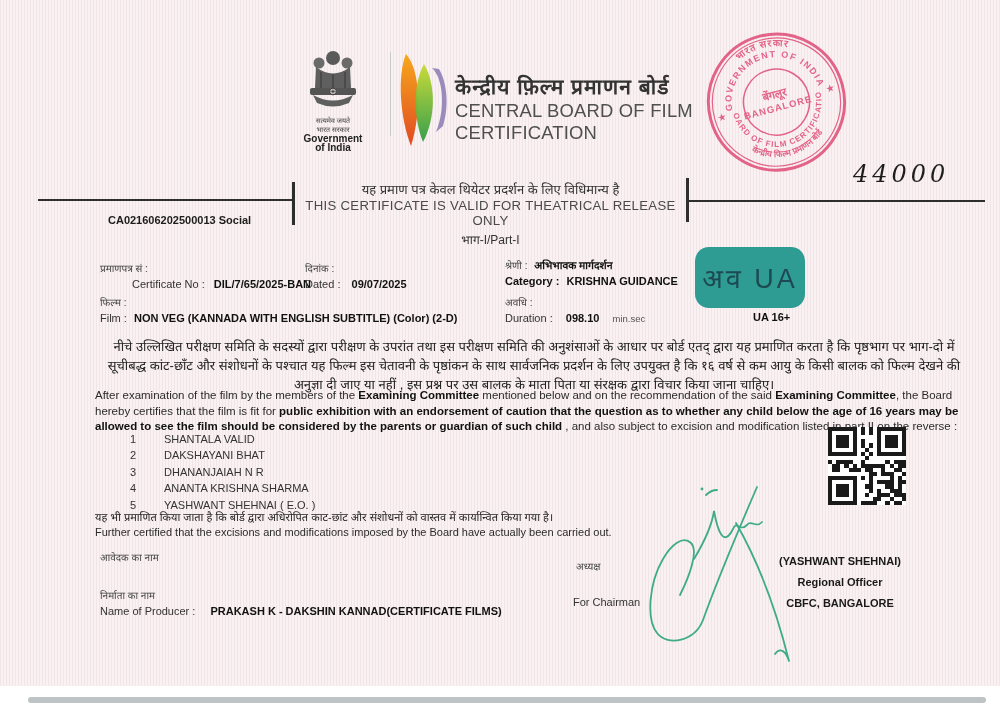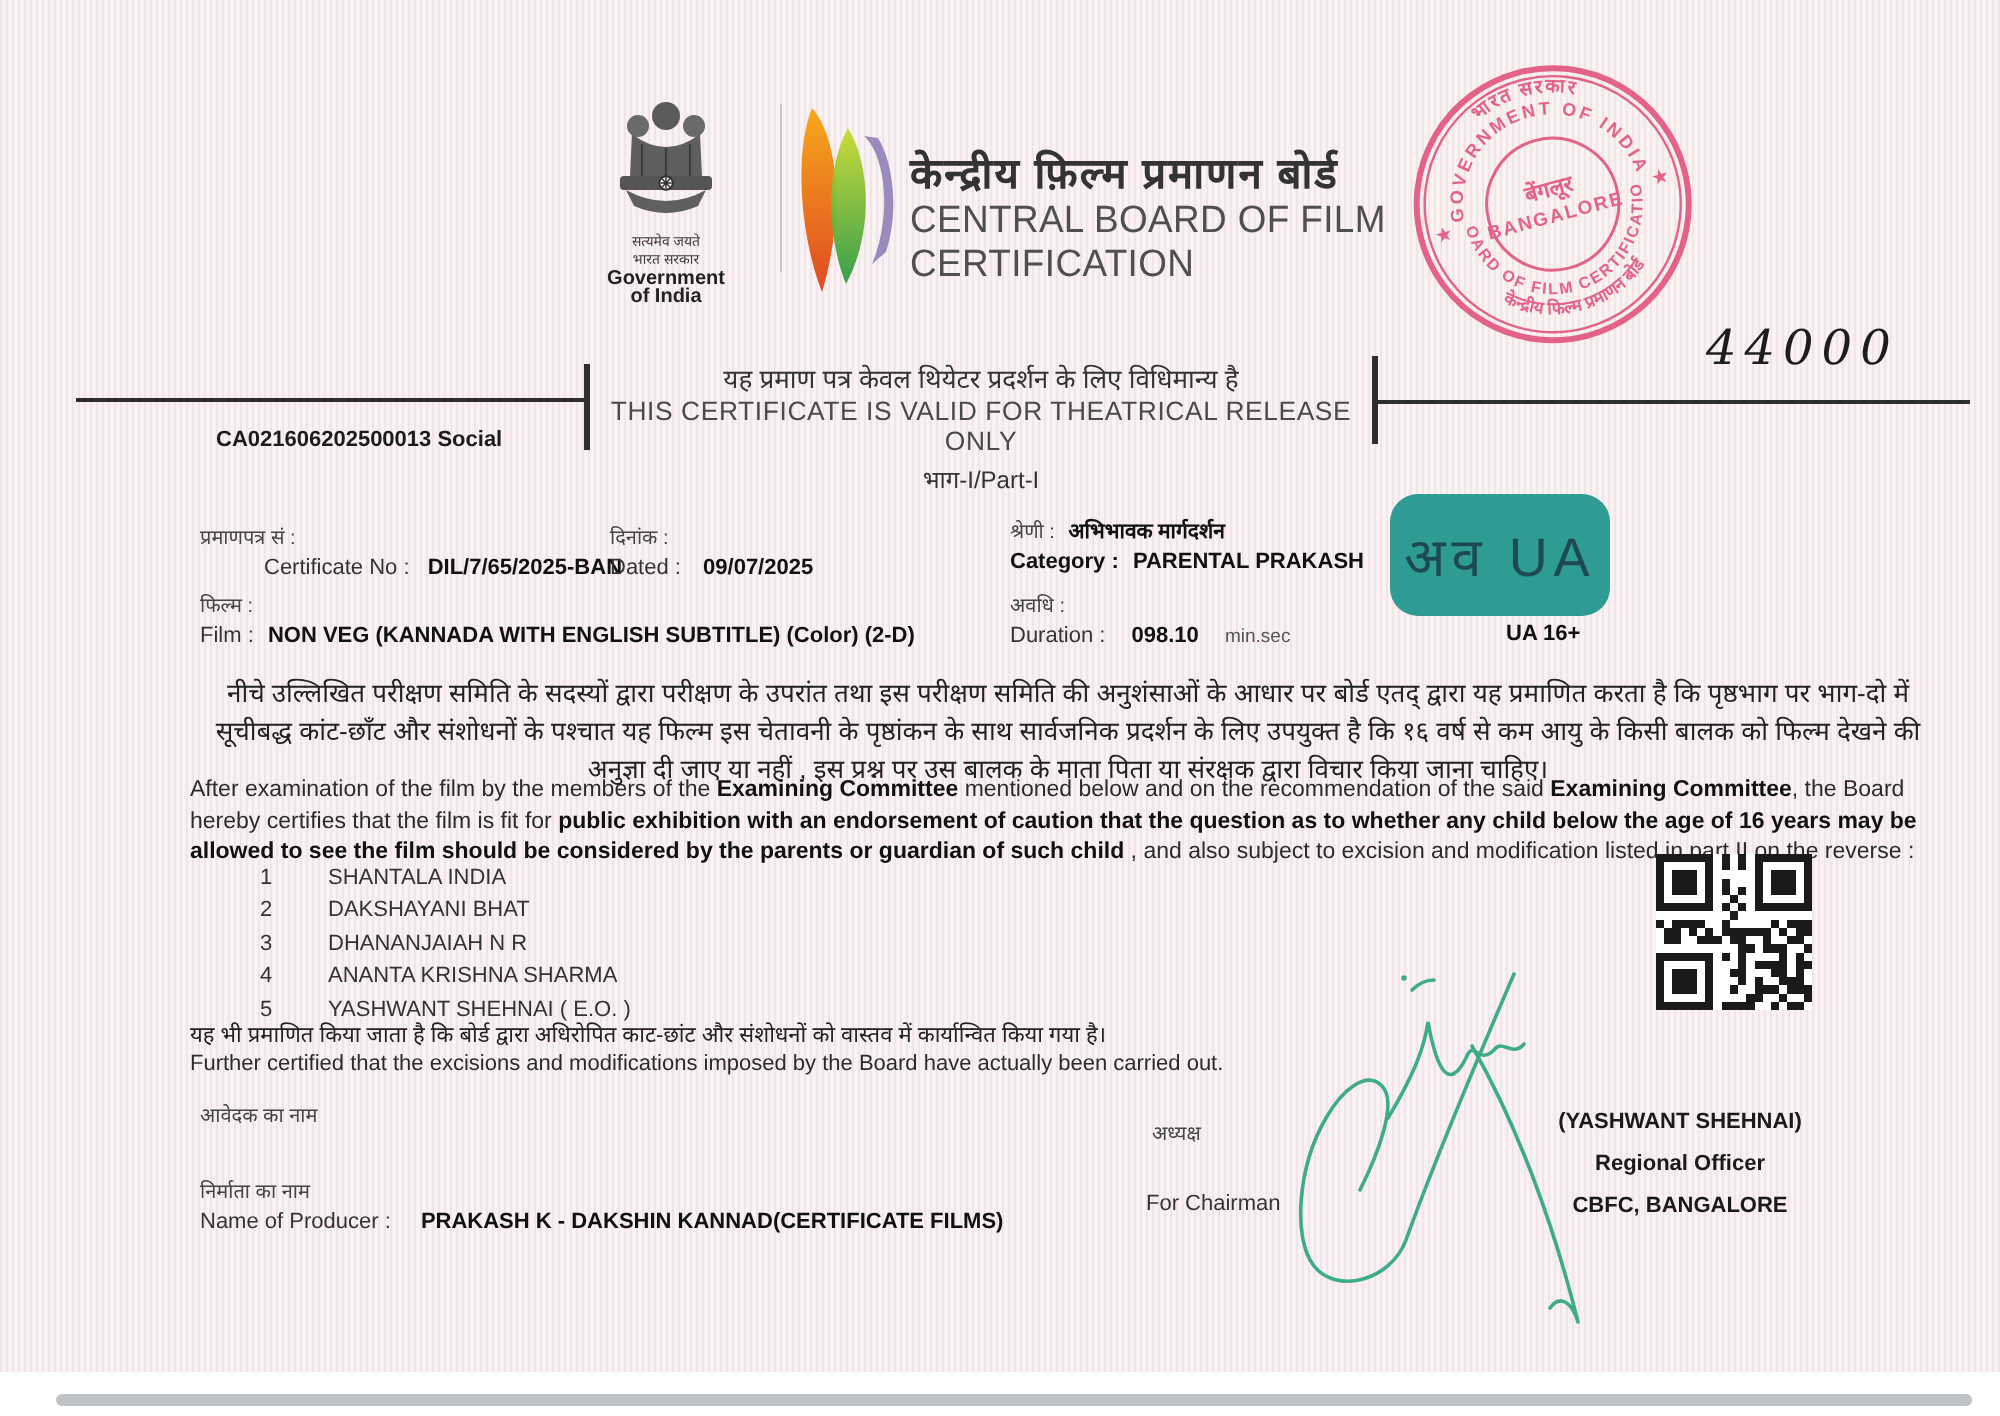--- a/index.html
+++ b/index.html
@@ -150,21 +150,21 @@
     </div>
   </div>
 
   <div class="abs" style="left:505px;top:258px;">
     <div class="lbl">
       <span>श्रेणी :</span>
       <span class="val" style="font-size:10.5px;margin-left:4px;font-family:Liberation Serif, serif;">अभिभावक मार्गदर्शन</span>
     </div>
     <div class="foot-en" style="margin-top:3px;">
       <span class="b">Category :</span>
-      <span class="val" style="margin-left:4px;">PARENTAL PRAKASH</span>
+      <span class="val" style="margin-left:4px;">KRISHNA GUIDANCE</span>
     </div>
   </div>
 
   <div class="abs" style="left:100px;top:295px;">
     <div class="lbl">फिल्म :</div>
     <div class="foot-en" style="margin-top:3px;">
       <span>Film :</span>
       <span class="val" style="margin-left:4px;">NON VEG  (KANNADA WITH ENGLISH SUBTITLE) (Color) (2-D)</span>
     </div>
   </div>
@@ -183,21 +183,21 @@
   </div>
   <div class="abs badge-sub" style="left:753px;top:311px;">UA 16+</div>
 
   <div class="abs para" style="left:95px;top:338px;width:878px;">नीचे उल्लिखित परीक्षण समिति के सदस्यों द्वारा परीक्षण के उपरांत तथा इस परीक्षण समिति की अनुशंसाओं के आधार पर बोर्ड एतद् द्वारा यह प्रमाणित करता है कि पृष्ठभाग पर भाग-दो में सूचीबद्ध कांट-छाँट और संशोधनों के पश्चात यह फिल्म इस चेतावनी के पृष्ठांकन के साथ सार्वजनिक प्रदर्शन के लिए उपयुक्त है कि १६ वर्ष से कम आयु के किसी बालक को फिल्म देखने की अनुज्ञा दी जाए या नहीं , इस प्रश्न पर उस बालक के माता पिता या संरक्षक द्वारा विचार किया जाना चाहिए।</div>
 
   <div class="abs para-en" style="left:95px;top:388px;width:878px;">
     <span>After examination of the film by the members of the </span><span class="b">Examining Committee</span><span> mentioned below and on the recommendation of the said </span><span class="b">Examining Committee</span><span>, the Board hereby certifies that the film is fit for </span><span class="b">public exhibition with an endorsement of caution that the question as to whether any child below the age of 16 years may be allowed to see the film should be considered by the parents or guardian of such child</span><span> , and also subject to excision and modification listed in part II on the reverse :</span>
   </div>
 
   <div class="abs list" style="left:130px;top:431px;">
-    <div><span class="num">1</span><span>SHANTALA INDIA</span></div>
+    <div><span class="num">1</span><span>SHANTALA VALID</span></div>
     <div><span class="num">2</span><span>DAKSHAYANI BHAT</span></div>
     <div><span class="num">3</span><span>DHANANJAIAH N R</span></div>
     <div><span class="num">4</span><span>ANANTA KRISHNA SHARMA</span></div>
     <div><span class="num">5</span><span>YASHWANT SHEHNAI ( E.O. )</span></div>
   </div>
 
   <svg class="abs" style="left:828px;top:427px;" width="78" height="78" viewBox="0 0 19 19" shape-rendering="crispEdges">
     <rect x="0" y="0" width="19" height="19" fill="#ffffff"></rect>
     <g fill="#1a1a1a">
       <rect x="0" y="0" width="7" height="7"></rect>

